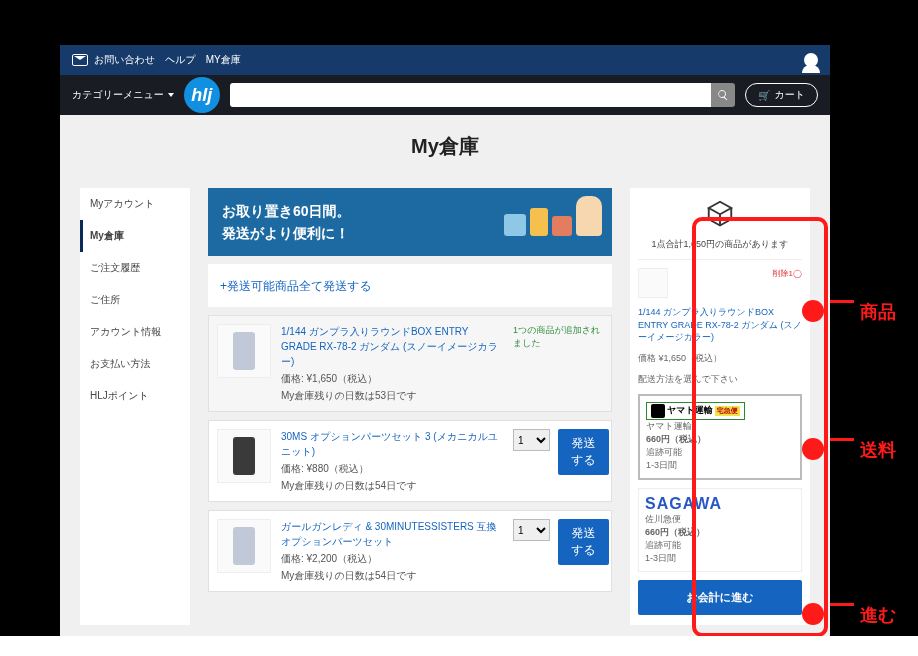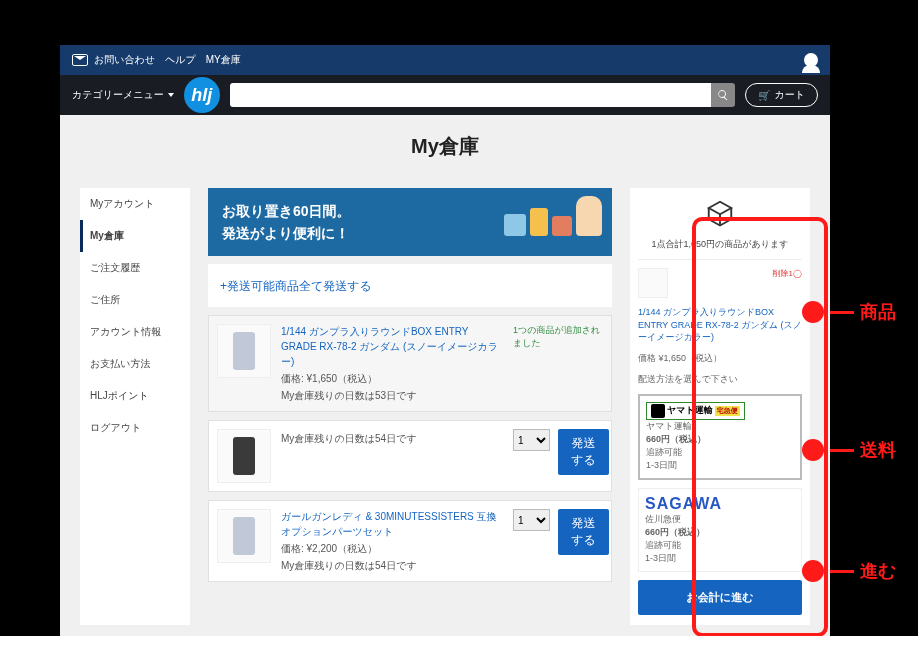--- a/index.html
+++ b/index.html
@@ -73,21 +73,21 @@
 .ship-method.selected{border:2px solid #bbb;}
 .carrier-logo{font-weight:900;font-size:16px;}
 .carrier-logo.yamato{display:inline-block;background:#fff;border:1px solid #2a8a2a;padding:1px 4px;font-size:9px;color:#000;}
 .carrier-logo.yamato .cat{display:inline-block;width:14px;height:14px;background:#000;border-radius:2px;margin-right:2px;vertical-align:middle;}
 .carrier-logo.yamato .tag{display:inline-block;background:#f2e24a;color:#b00;font-size:7px;padding:0 2px;margin-left:2px;}
 .carrier-logo.sagawa{color:#2858c5;font-family:Arial;letter-spacing:1px;}
 .proceed-btn{background:#1565c0;color:#fff;border:none;padding:10px;font-size:11px;font-weight:700;cursor:pointer;border-radius:2px;}
 
 
 .highlight-box{position:absolute;border:4px solid #ff1a1a;border-radius:10px;pointer-events:none;}
-.callout{position:absolute;display:flex;align-items:center;gap:6px;}
+.callout{position:absolute;display:flex;gap:6px;}
 .callout .dot{width:22px;height:22px;border-radius:50%;background:#ff1a1a;}
 .callout .line{height:3px;background:#ff1a1a;}
 .callout .label{font-weight:900;color:#ff1a1a;font-size:18px;white-space:nowrap;}
 </style>
 </head>
 <body>
 
 <div class="page">
   <div class="browser-shell">
 
@@ -125,21 +125,20 @@
     <div class="content">
 
       <div class="sidebar">
         <div class="item">Myアカウント</div>
         <div class="item active">My倉庫</div>
         <div class="item">ご注文履歴</div>
         <div class="item">ご住所</div>
         <div class="item">アカウント情報</div>
         <div class="item">お支払い方法</div>
         <div class="item">HLJポイント</div>
-        <div class="item">ログアウト</div>
       </div>
 
       <div class="main">
         <div class="banner">
           <div class="banner-text">
             <div>お取り置き60日間。</div>
             <div>発送がより便利に！</div>
           </div>
           <div class="banner-deco">
             <div class="deco-box"></div>
@@ -165,20 +164,22 @@
           <div class="right-col">
             <div class="added-tag">1つの商品が追加されました</div>
           </div>
         </div>
 
         <div class="prod-card">
           <div class="thumb">
               <div class="figure dark"></div>
             </div>
           <div class="prod-info">
+            <div class="name">30MS オプションパーツセット 3 (メカニカルユニット)</div>
+            <div class="meta">価格: ¥880（税込）</div>
             <div class="meta">My倉庫残りの日数は54日です</div>
           </div>
           <div class="right-col">
             <div class="row2">
               <select class="qty-select"><option>1</option></select>
               <button class="ship-btn">発送する</button>
             </div>
           </div>
         </div>
 
@@ -247,18 +248,18 @@
   <div class="callout" style="left:802px;top:300px;">
     <div class="dot"></div>
       <div class="line" style="width:24px;"></div>
       <div class="label">商品</div>
   </div>
   <div class="callout" style="left:802px;top:438px;">
     <div class="dot"></div>
       <div class="line" style="width:24px;"></div>
       <div class="label">送料</div>
   </div>
-  <div class="callout" style="left:802px;top:559px;">
+  <div class="callout" style="left:802px;top:603px;">
     <div class="dot"></div>
       <div class="line" style="width:24px;"></div>
       <div class="label">進む</div>
   </div>
 </div>
 
 </body></html>

